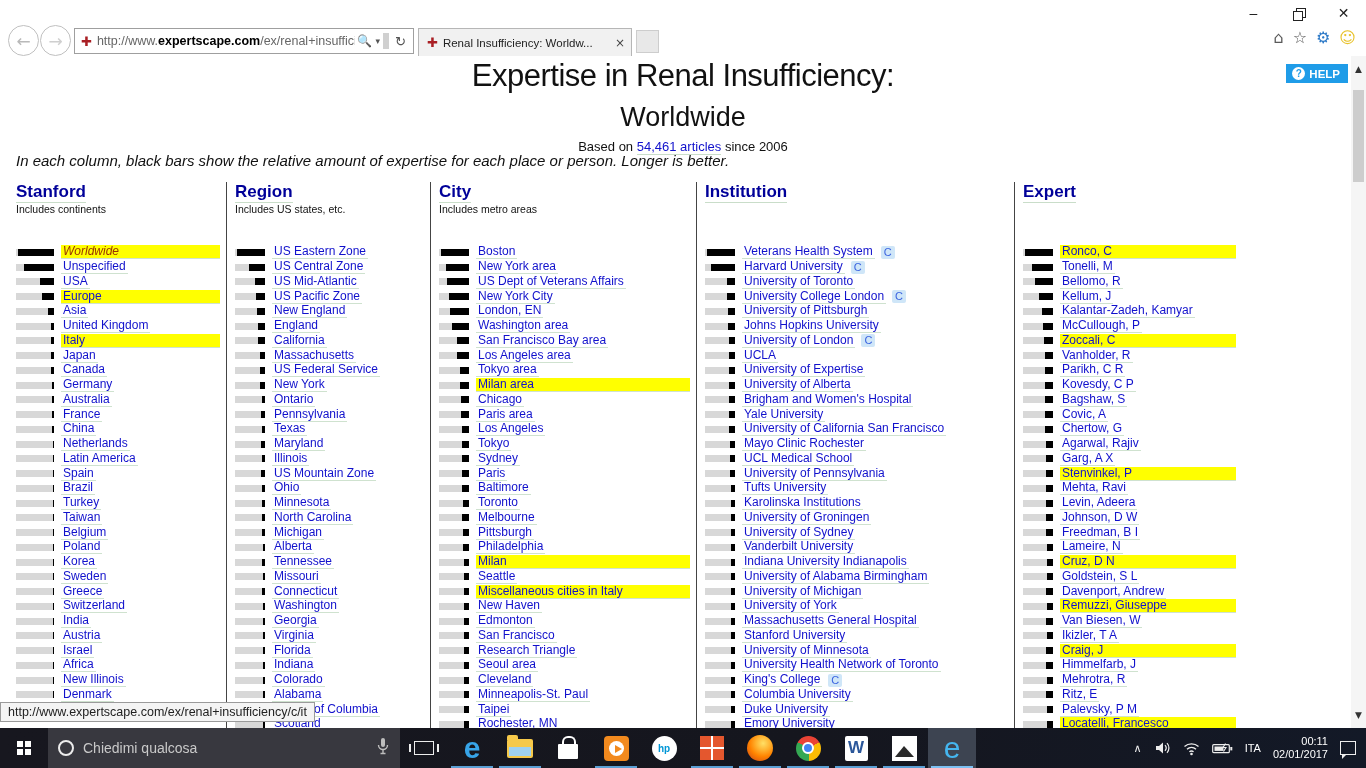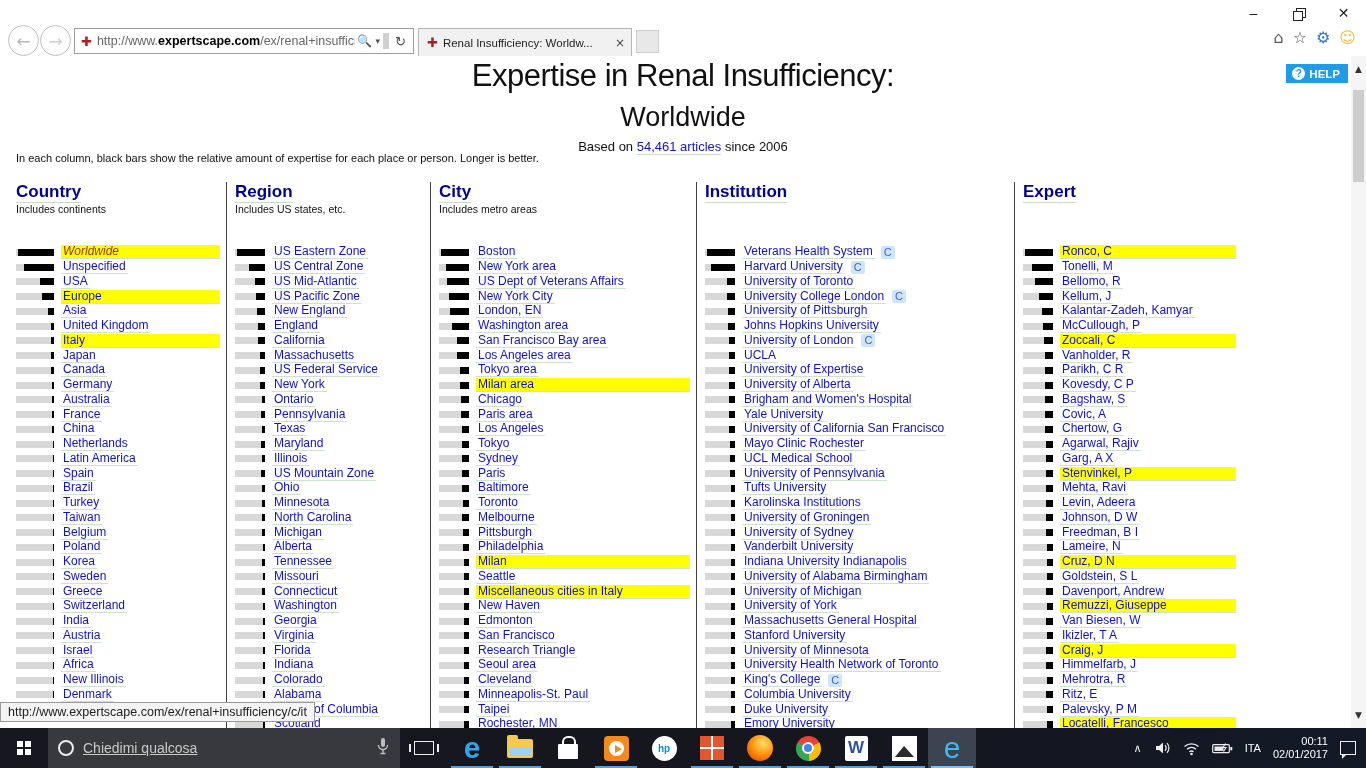--- a/index.html
+++ b/index.html
@@ -47,21 +47,21 @@
   .help-btn { position:absolute; top:8px; right:18px; background:#1f9ce8; color:#fff;
     font-size:11.5px; font-weight:bold; padding:3px 8px 3px 6px; display:flex; align-items:center; gap:4px;
     border:none; cursor:pointer; }
   .help-q { display:inline-flex; width:13px; height:13px; border-radius:50%; background:#fff; color:#1f9ce8;
     align-items:center; justify-content:center; font-size:10px; font-weight:bold; }
 
   .pg-title { text-align:center; font-size:31px; font-weight:500; color:#111; margin-top:2px; letter-spacing:-0.5px; }
   .pg-sub   { text-align:center; font-size:27px; font-weight:500; color:#111; margin-top:8px; }
   .pg-based { text-align:center; font-size:13px; color:#111; margin-top:6px; }
   .pg-based a { color:#1111cc; text-decoration:none; border-bottom:1px solid #c9ddc9; }
-  .pg-note { position:absolute; left:16px; top:96px; font-size:11px; color:#111; }
+  .pg-note { position:absolute; left:16px; top:96px; font-size:15px; color:#111;font-style:italic; }
 
   .columns { position:absolute; left:16px; top:126px; right:15px; bottom:0; display:flex; }
   .col { padding-right:6px; }
   .col + .col { border-left:1px solid #444; padding-left:8px; }
   .c0 { width:210px; } .c1 { width:204px; } .c2 { width:266px; } .c3 { width:318px; } .c4 { width:228px; }
   .colhead { font-size:17px; line-height:20px; font-weight:bold; color:#000099;
     text-decoration:none; border-bottom:1px solid #c9ddc9; display:inline-block; }
   .colsub { font-size:10.5px; line-height:13px; color:#111; }
   .list { margin-top:29px; }
   .row { height:14.75px; display:flex; align-items:center; }
@@ -85,21 +85,21 @@
   
   .taskbar { position:fixed; left:0; bottom:0; width:1366px; height:40px;
     background:linear-gradient(90deg,#17171f 0%,#15161e 60%,#131927 100%);
     display:flex; align-items:stretch; z-index:10; }
   .tb-btn { width:48px; display:flex; align-items:center; justify-content:center; cursor:pointer; position:relative; }
   .winlogo { display:grid; grid-template-columns:6px 6px; grid-template-rows:6px 6px; gap:2px; }
   .winlogo i { background:#fff; }
 
   .searchbox { width:352px; background:#38383f; display:flex; align-items:center; padding:0 10px; gap:9px; }
   .cortana-ring { width:16px; height:16px; border:2px solid #ececec; border-radius:50%; flex:none; }
-  .search-ph { color:#c9c9c9; font-size:14px;text-decoration:underline; }
+  .search-ph { color:#c9c9c9; font-size:14px; }
   .mic { margin-left:auto; }
 
   .tv-icon { width:20px; height:14px; border:1px solid #ededed; position:relative; }
   .tv-icon::before, .tv-icon::after { content:""; position:absolute; top:2px; bottom:2px; width:2px; background:#ededed; }
   .tv-icon::before { left:-6px; } .tv-icon::after { right:-6px; }
 
   .apps { display:flex; }
   .slot { width:48px; display:flex; align-items:center; justify-content:center; position:relative; cursor:pointer; }
   .slot.running::after { content:""; position:absolute; left:3px; right:3px; bottom:0; height:2px; background:#5a9fd4; }
   .slot.active { background:#3d4451; }
@@ -194,21 +194,21 @@
   <div class="pg-title">Expertise in Renal Insufficiency:</div>
   <div class="pg-sub">Worldwide</div>
   <div class="pg-based">
     <span>Based on</span>
     <a href="#">54,461 articles</a>
     <span>since 2006</span>
   </div>
   <div class="pg-note">In each column, black bars show the relative amount of expertise for each place or person. Longer is better.</div>
 
   <div class="columns" id="cols">
-      <div class="col c0"><a class="colhead" href="#">Country</a><div class="colsub">Includes continents</div><div class="list">
+      <div class="col c0"><a class="colhead" href="#">Stanford</a><div class="colsub">Includes continents</div><div class="list">
           <div class="row">
             <span class="track" style="width: 38px;">
               <span class="fill" style="width: 95%;"></span>
             </span>
             <a href="#" class="lab hl cur">Worldwide</a>
           </div>
           <div class="row">
             <span class="track" style="width: 38px;">
               <span class="fill" style="width: 79%;"></span>
             </span>

